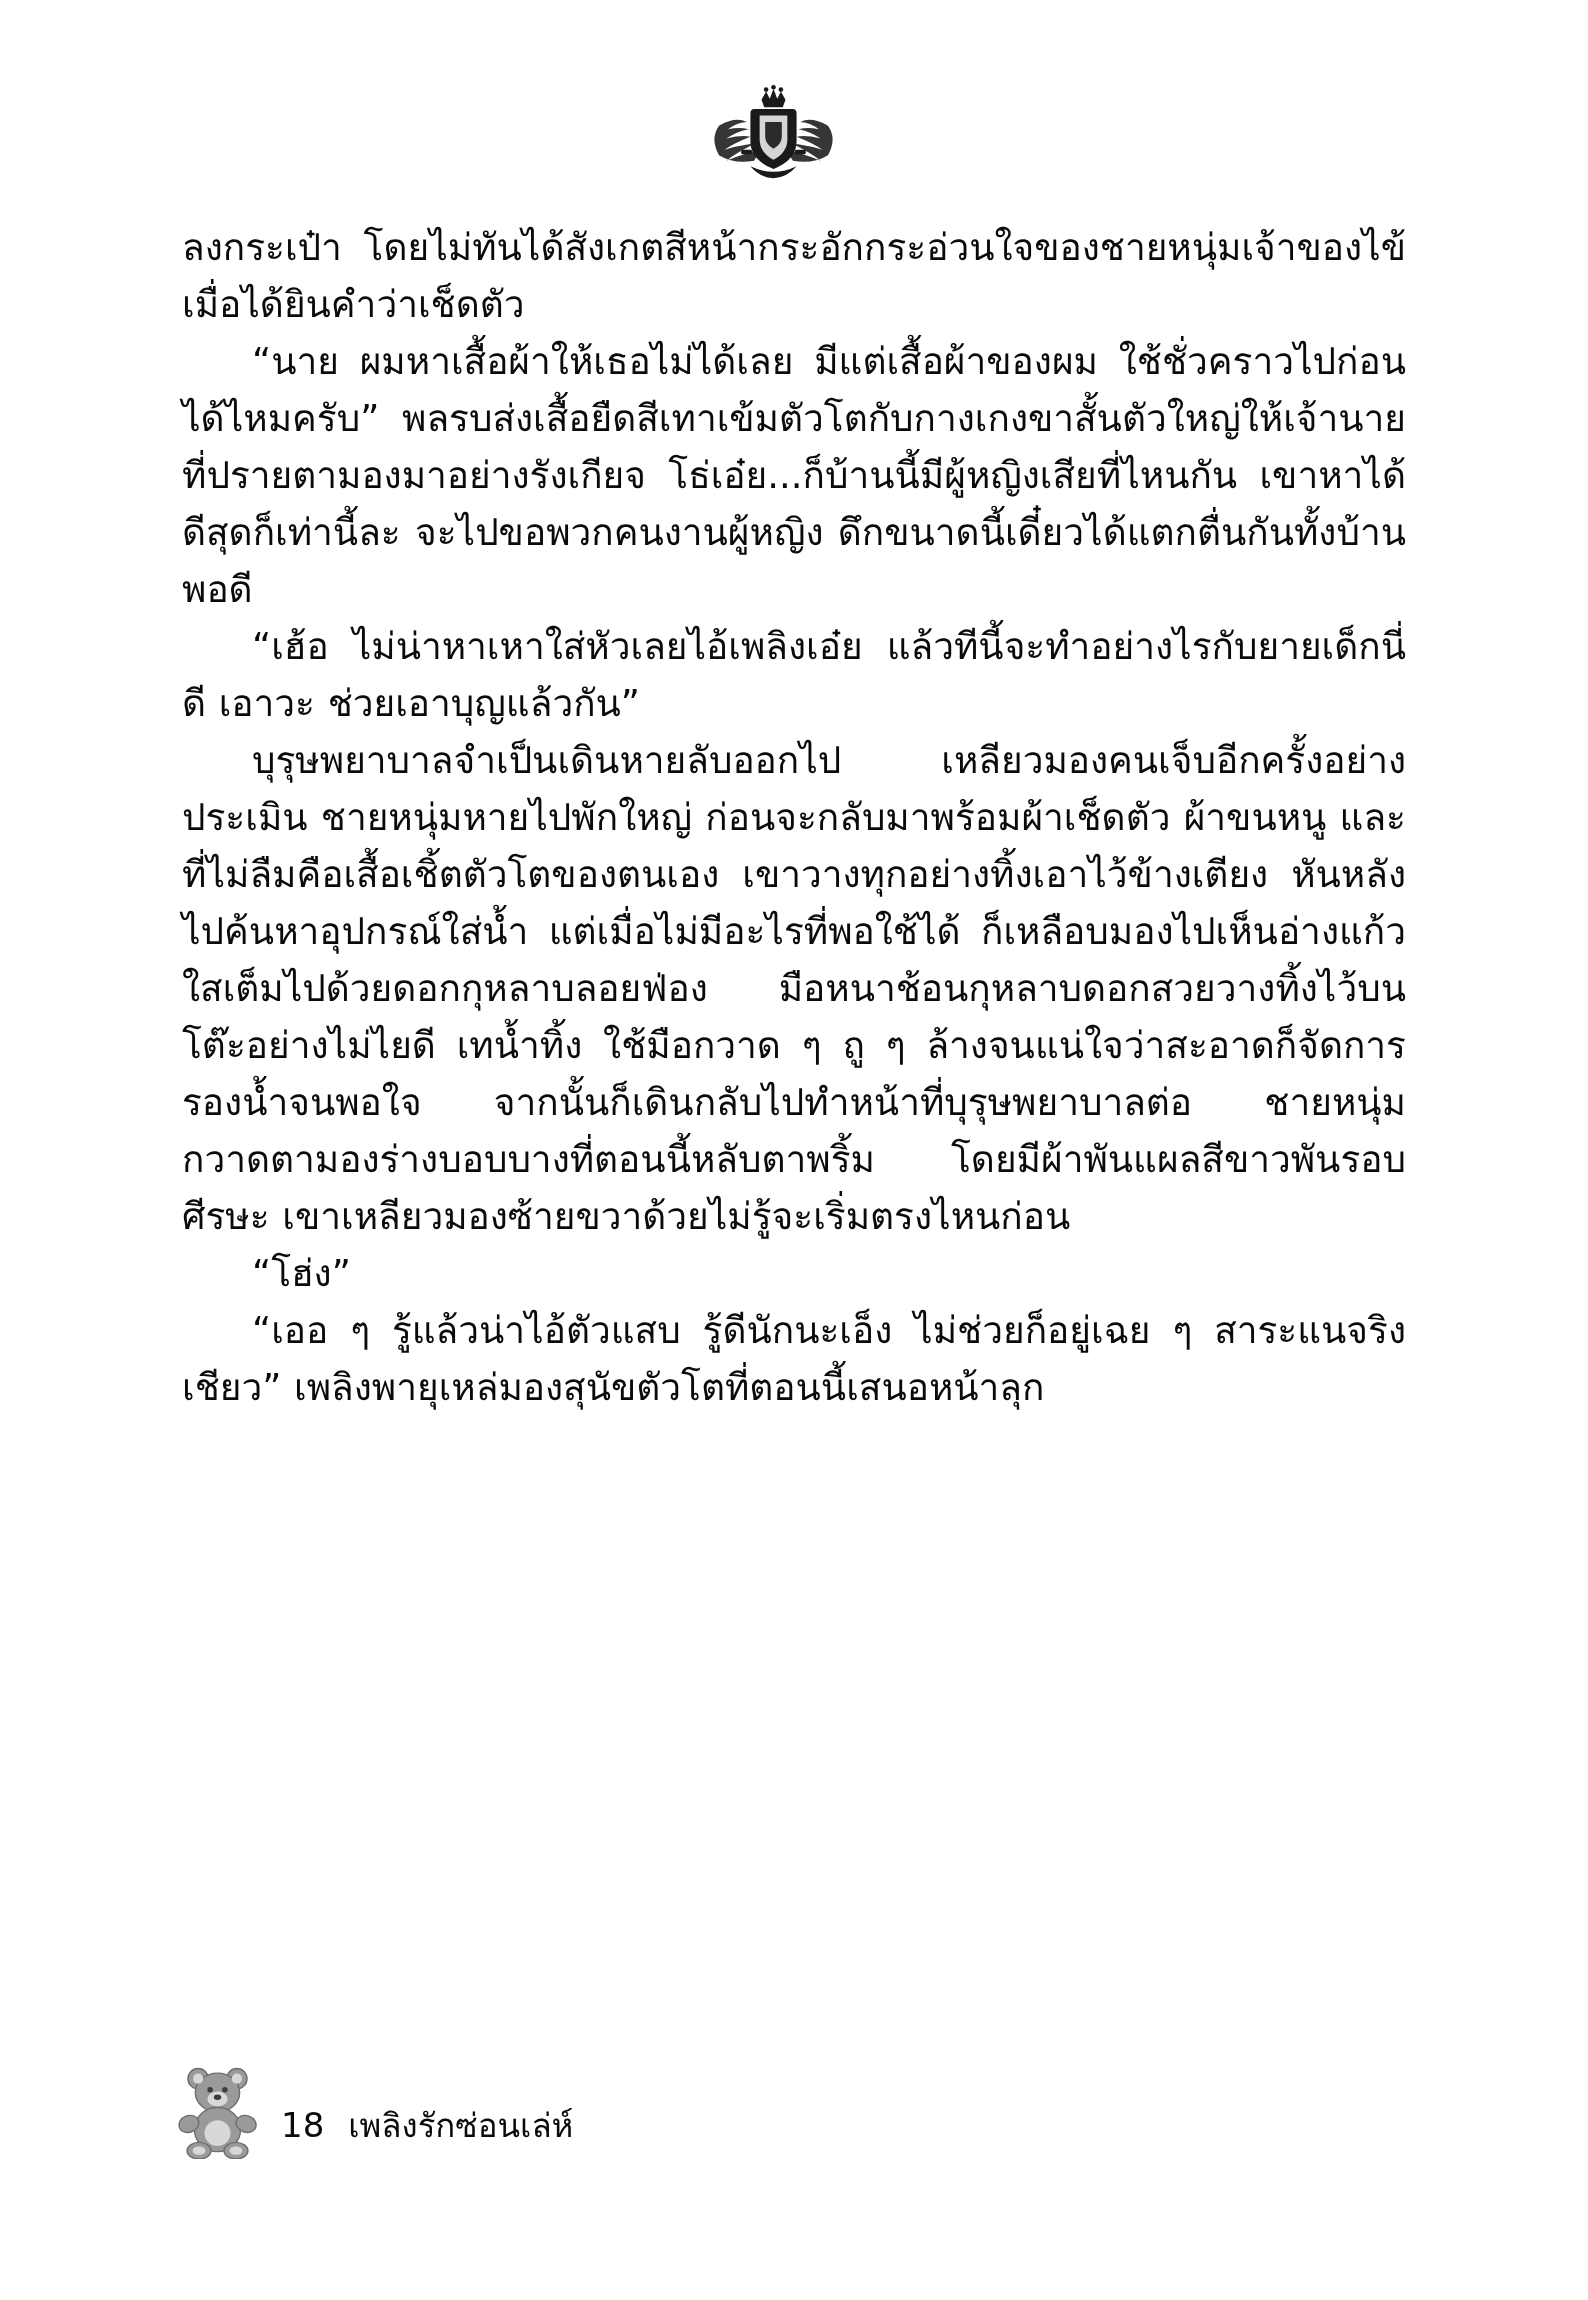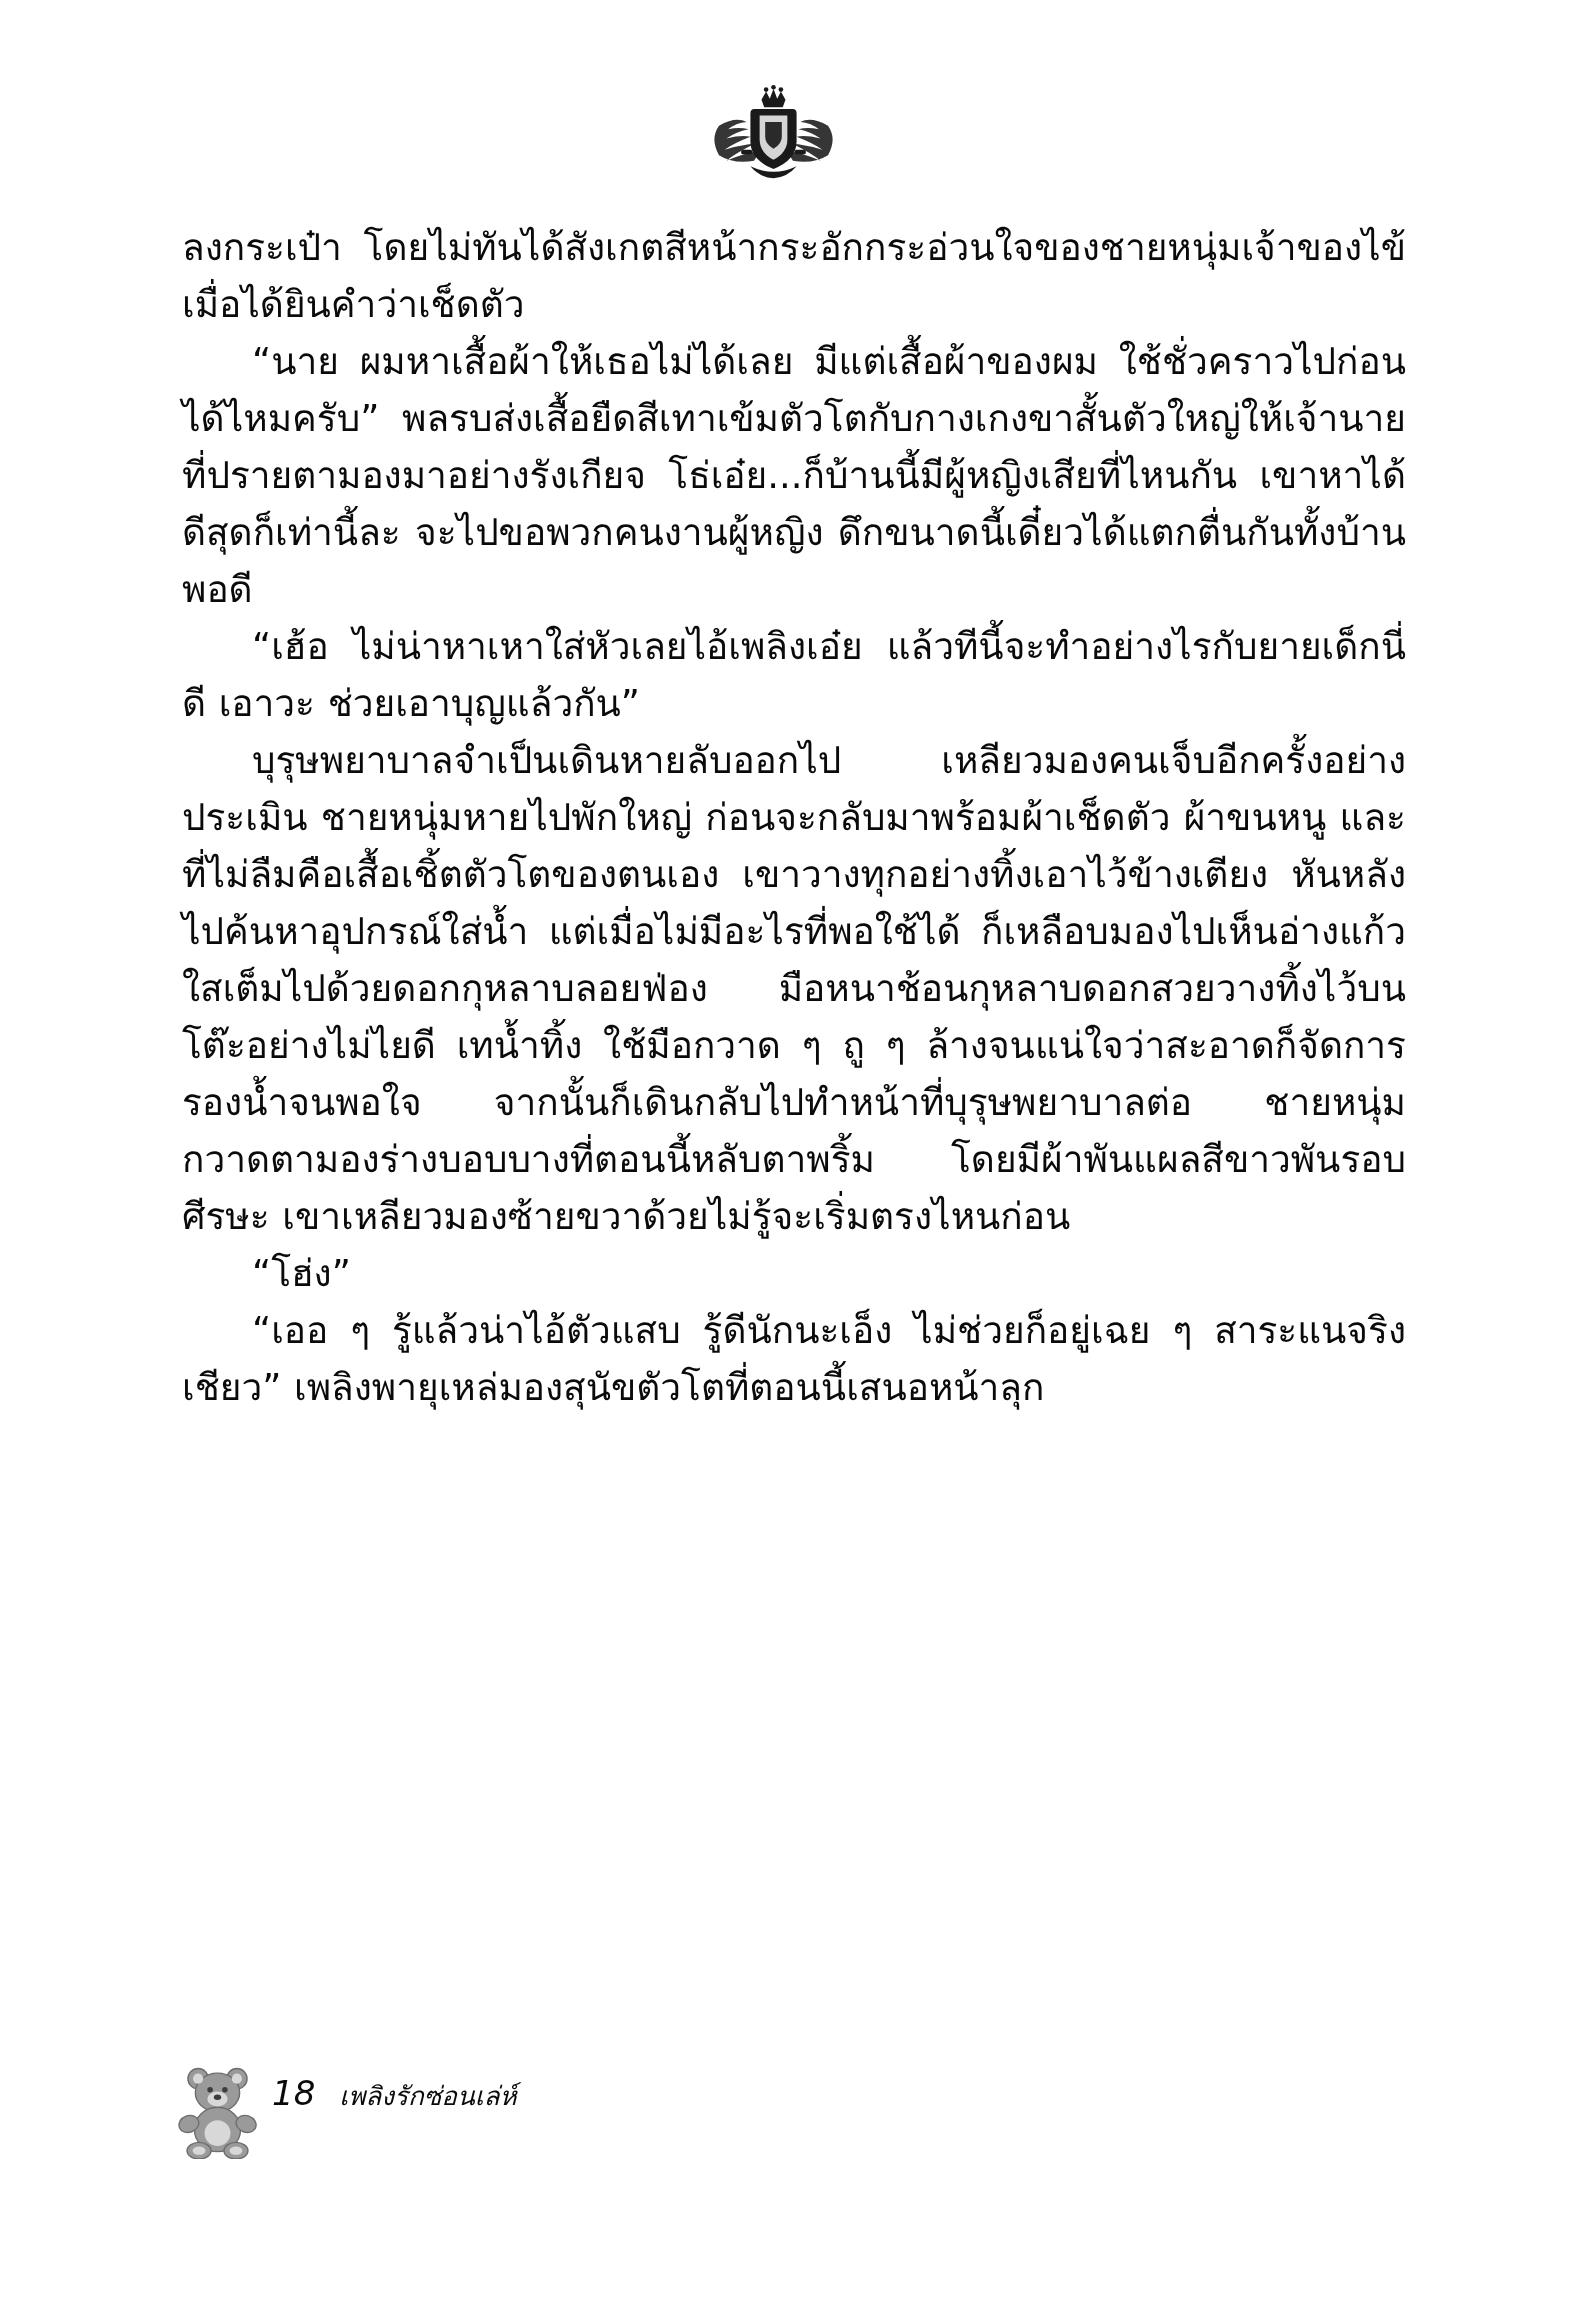--- a/index.html
+++ b/index.html
@@ -60,39 +60,39 @@
   .indent {
     text-indent: 70px;
   }
 
   
   .footer {
     position: absolute;
     left: 173px;
     bottom: 141px;
     display: flex;
-    gap: 10px;
-    font-style: italic;
+    align-items: flex-end;
+    gap: 19px;
   }
   .bear-wrap {
     width: 89px;
     height: 96px;
     position: relative;
     flex: 0 0 auto;
   }
   .footer-text {
     display: flex;
     align-items: baseline;
     gap: 24px;
     padding-bottom: 13px;
     font-size: 33px;
     line-height: 41px;
   }
   .page-number { font-size: 34px; }
-  .book-title { font-size: 26px; margin-top: 13px; }
+  .book-title { font-size: 33px; margin-top: 13px; }
 </style>
 </head>
 <body>
 
 <div class="page">
 
   <div class="header-ornament">
     <svg class="ornament-svg" width="121" height="97" viewBox="0 0 130 105">
       <g fill="#1a1a1a">
 

